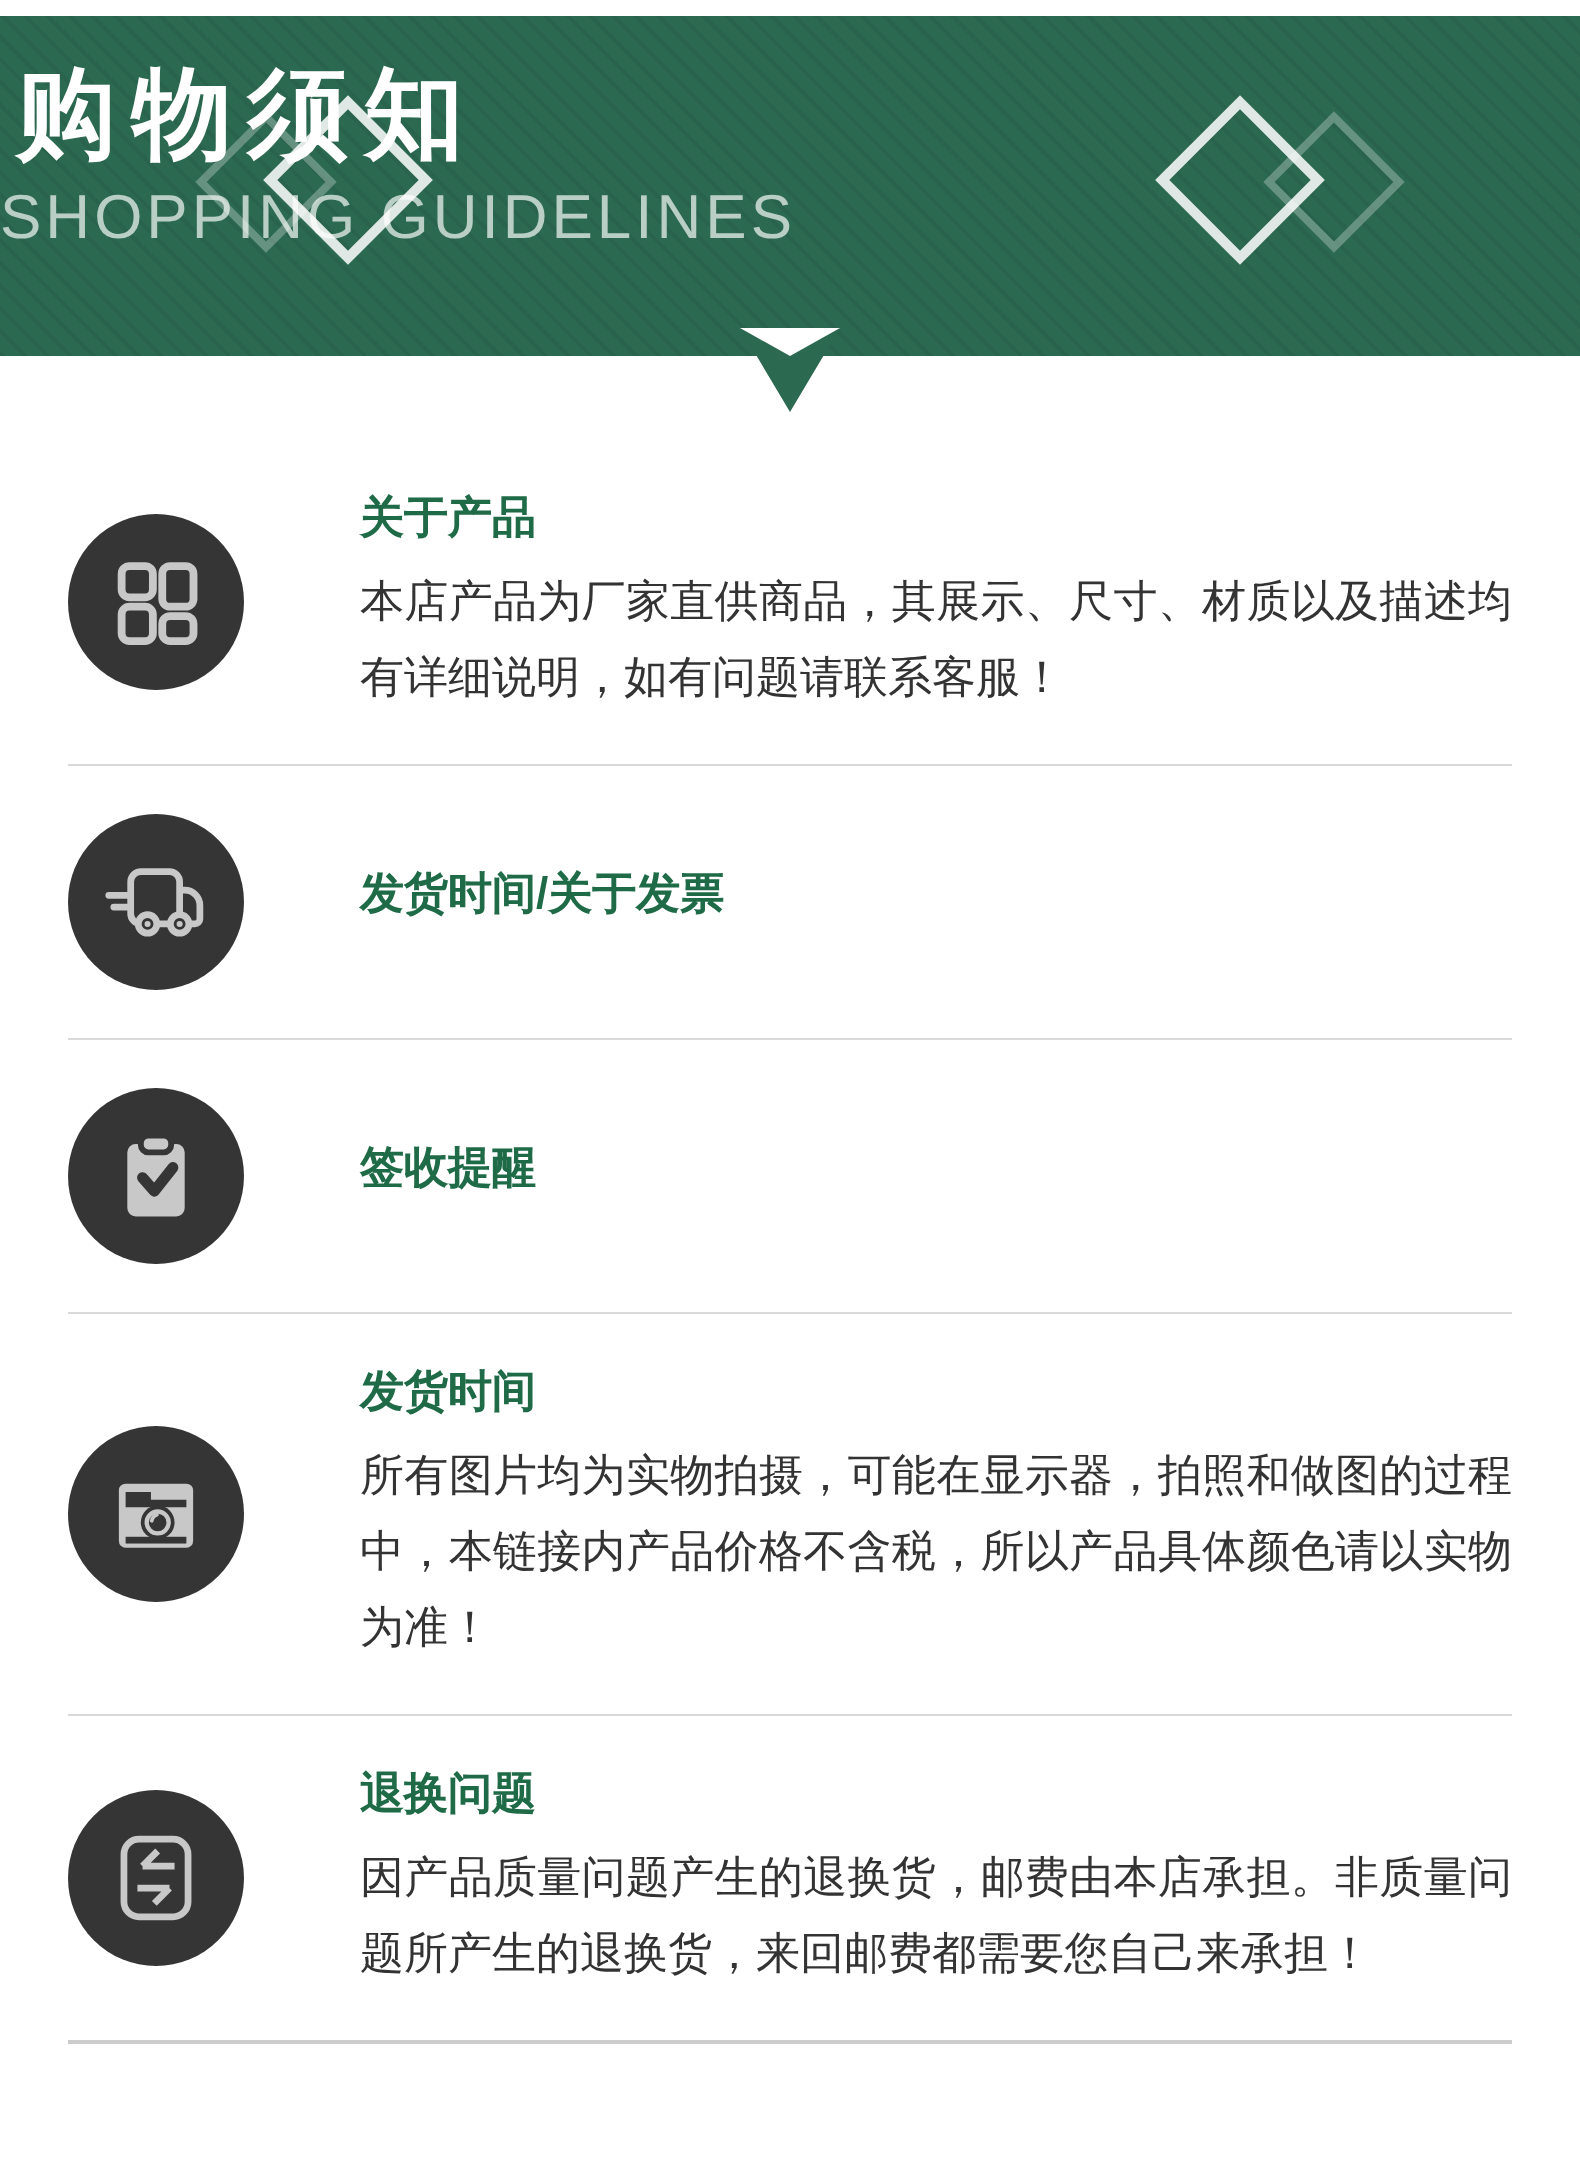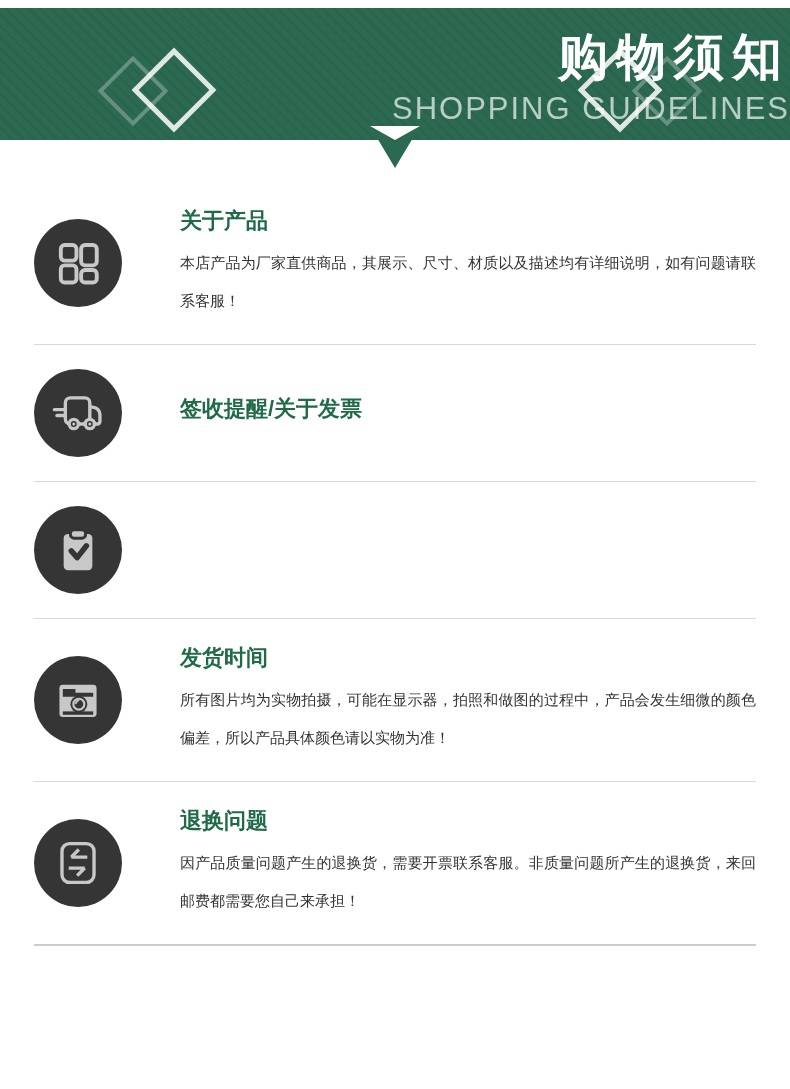--- a/index.html
+++ b/index.html
@@ -17,26 +17,26 @@
     width:790px;
     font-family:"Liberation Sans","DejaVu Sans",sans-serif;
     -webkit-font-smoothing:antialiased;
   }
   .page{width:790px;background:#fff;}
   .top-strip{height:8px;background:#fff;}
 
   
   .banner{
     position:relative;
-    height:132px;
+    height:170px;
     background-color:var(--banner-green);
     background-image:repeating-linear-gradient(45deg,
       rgba(0,0,0,0.055) 0px, rgba(0,0,0,0.055) 2px,
       transparent 2px, transparent 8px);
-    text-align:right;
+    text-align:left;
     overflow:visible;
   }
   .banner-title{
     padding-top:24px;
     font-size:50px;
     line-height:1.0;
     font-weight:bold;
     color:#ffffff;
     letter-spacing:8px;
     text-indent:8px; 
@@ -104,21 +104,21 @@
   }
   .section-content{flex:1;min-width:0;}
   .section-title{
     font-size:22px;
     font-weight:bold;
     color:var(--accent-green);
     margin:0 0 8px 0;
     line-height:30px;
   }
   .section-body{
-    font-size:15px;
+    font-size:22px;
     color:var(--body-text);
     line-height:38px;
     text-align:justify;
   }
 </style>
 </head>
 <body>
 
 <div class="page">
 
@@ -164,61 +164,62 @@
     <rect x="17" y="14" width="29" height="31" rx="6"></rect>
     <path d="M46,25 h3 a9 9 0 0 1 9 9 v8 a3 3 0 0 1 -3 3 h-9"></path>
     <circle cx="27" cy="45" r="5.5" fill="#353535"></circle>
     <circle cx="27" cy="45" r="1.8" fill="#c8c8c8" stroke="none"></circle>
     <circle cx="46" cy="45" r="5.5" fill="#353535"></circle>
     <circle cx="46" cy="45" r="1.8" fill="#c8c8c8" stroke="none"></circle>
     <path d="M4,28 h11 M7,35 h8" stroke-linecap="round"></path>
   </svg>
         </div>
     <div class="section-content">
-      <div class="section-title">签收提醒/关于发票</div>
+      <div class="section-title">发货时间/关于发票</div>
     </div>
   </div>
 
   <div class="section">
     <div class="icon-circle">
           <svg viewBox="0 0 64 64" width="54" height="54">
     <rect x="15" y="13" width="34" height="43" rx="5" fill="#c8c8c8"></rect>
     <rect x="23" y="8" width="18" height="10" rx="4.5" fill="#c8c8c8" stroke="#353535" stroke-width="3.5"></rect>
     <path d="M24,33 L31,41 L42,27" stroke="#353535" stroke-width="6.5" fill="none" stroke-linecap="round" stroke-linejoin="round"></path>
   </svg>
         </div>
     <div class="section-content">
+      <div class="section-title">签收提醒</div>
     </div>
   </div>
 
   <div class="section">
     <div class="icon-circle">
           <svg viewBox="0 0 64 64" width="54" height="54">
     <rect x="10" y="14" width="44" height="38" rx="4" fill="#c8c8c8"></rect>
     <path d="M14,19 h15 v4.5 h21 v4.5 h-36 z" fill="#353535"></path>
     <circle cx="33" cy="37" r="10" fill="#353535"></circle>
     <circle cx="33" cy="37" r="6.5" stroke="#c8c8c8" stroke-width="2.6" fill="none"></circle>
     <path d="M29.5,36 a4.5 4.5 0 0 1 3,-3.5" stroke="#c8c8c8" stroke-width="2.2" fill="none" stroke-linecap="round"></path>
     <rect x="14" y="45.5" width="36" height="4" fill="#353535"></rect>
   </svg>
         </div>
     <div class="section-content">
       <div class="section-title">发货时间</div>
-      <div class="section-body">所有图片均为实物拍摄，可能在显示器，拍照和做图的过程中，产品会发生细微的颜色偏差，所以产品具体颜色请以实物为准！</div>
+      <div class="section-body">所有图片均为实物拍摄，可能在显示器，拍照和做图的过程中，本链接内产品价格不含税，所以产品具体颜色请以实物为准！</div>
     </div>
   </div>
 
   <div class="section">
     <div class="icon-circle">
           <svg viewBox="0 0 64 64" width="54" height="54" fill="none" stroke="#c8c8c8" stroke-width="4" stroke-linejoin="round">
     <rect x="13" y="9" width="38" height="46" rx="9"></rect>
     <path d="M43,25 H24 M24,25 L33,16"></path>
     <path d="M21,38 H40 M40,38 L31,47"></path>
   </svg>
         </div>
     <div class="section-content">
       <div class="section-title">退换问题</div>
-      <div class="section-body">因产品质量问题产生的退换货，需要开票联系客服。非质量问题所产生的退换货，来回邮费都需要您自己来承担！</div>
+      <div class="section-body">因产品质量问题产生的退换货，邮费由本店承担。非质量问题所产生的退换货，来回邮费都需要您自己来承担！</div>
     </div>
   </div>
 </div>
 
 </div>
 
 </body></html>

